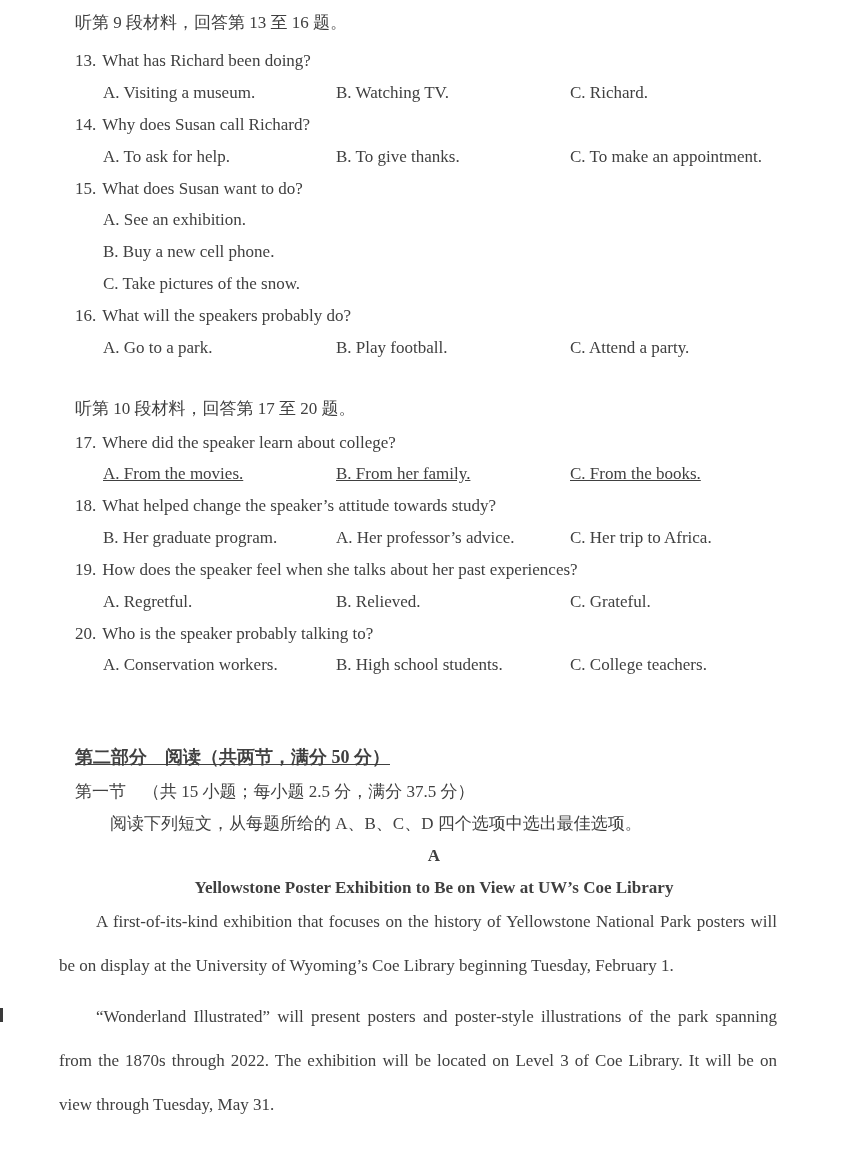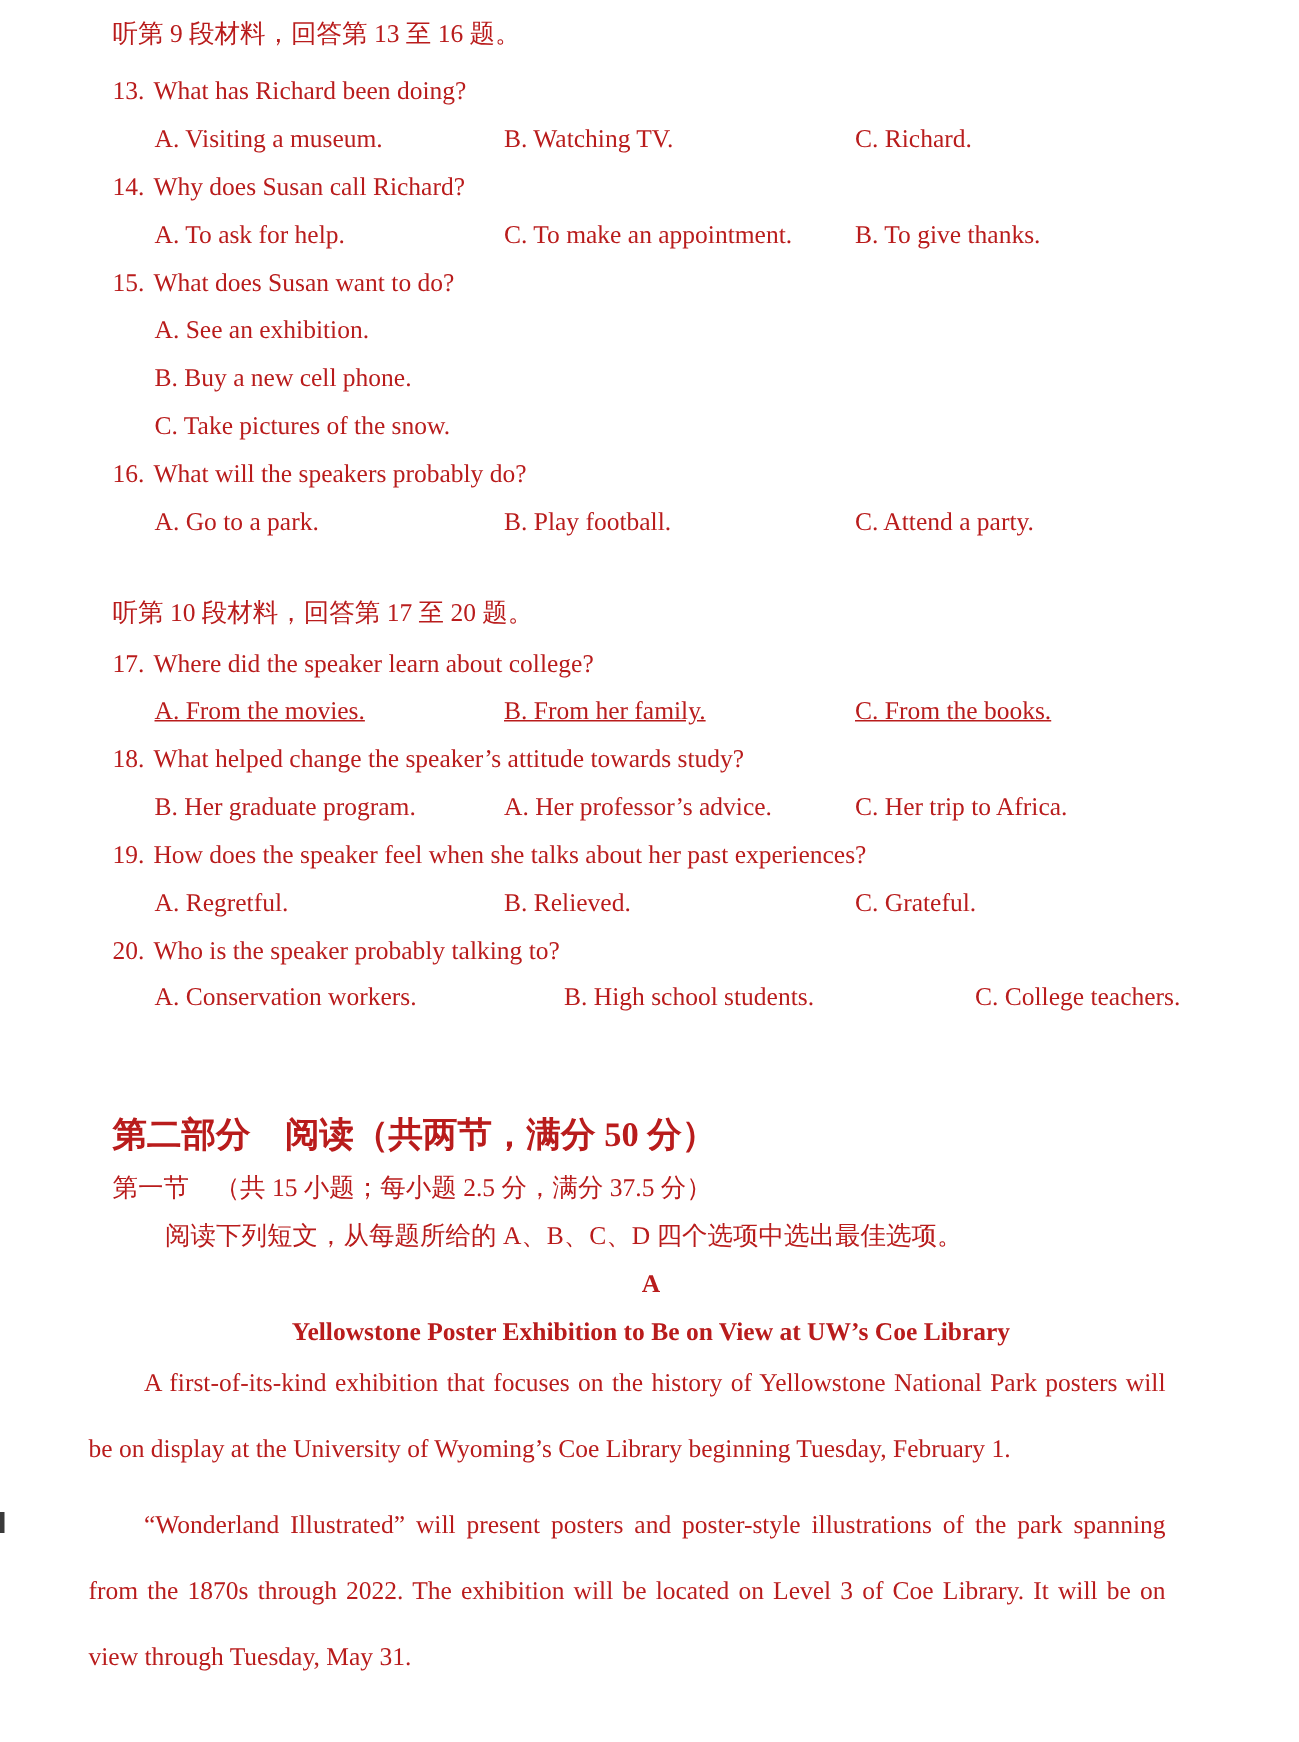--- a/index.html
+++ b/index.html
@@ -6,21 +6,21 @@
     margin: 0;
     padding: 0;
     background: #ffffff;
   }
   #page {
     position: relative;
     width: 866px;
     height: 1161px;
     background: #ffffff;
     font-family: "Liberation Serif", "DejaVu Serif", serif;
-    color: #b91c1c;
+    color: #404040;
     overflow: hidden;
   }
   .ln {
     position: absolute;
     white-space: nowrap;
     font-size: 17px;
     line-height: 22px;
   }
   .qnum { display: inline-block; margin-right: 6px; }
   .opt-row {
@@ -29,21 +29,22 @@
     width: 700px;
     display: grid;
     grid-template-columns: 233px 234px auto;
     font-size: 17px;
     line-height: 22px;
     white-space: nowrap;
   }
   .cn-header { font-size: 17px; }
   .part-header {
     font-weight: bold;
-    font-size: 23px;
+    font-size: 18px;
+    text-decoration: underline;
   }
   .centered {
     position: absolute;
     left: 75px;
     width: 718px;
     text-align: center;
     white-space: nowrap;
     font-size: 17px;
     line-height: 22px;
   }
@@ -89,22 +90,22 @@
     <span>A. Visiting a museum.</span>
     <span>B. Watching TV.</span>
     <span>C. Richard.</span>
   </div>
 
   <div class="ln" style="left:75px; top:114px;">
     <span class="qnum">14.</span><span>Why does Susan call Richard?</span>
   </div>
   <div class="opt-row" style="top:146px;">
     <span>A. To ask for help.</span>
+    <span>B. To give thanks.</span>
     <span>C. To make an appointment.</span>
-    <span>B. To give thanks.</span>
   </div>
 
   <div class="ln" style="left:75px; top:178px;">
     <span class="qnum">15.</span><span>What does Susan want to do?</span>
   </div>
   <div class="ln" style="left:103px; top:209px;">A. See an exhibition.</div>
   <div class="ln" style="left:103px; top:241px;">B. Buy a new cell phone.</div>
   <div class="ln" style="left:103px; top:273px;">C. Take pictures of the snow.</div>
 
   <div class="ln" style="left:75px; top:305px;">
@@ -141,21 +142,21 @@
   </div>
   <div class="opt-row" style="top:591px;">
     <span>A. Regretful.</span>
     <span>B. Relieved.</span>
     <span>C. Grateful.</span>
   </div>
 
   <div class="ln" style="left:75px; top:623px;">
     <span class="qnum">20.</span><span>Who is the speaker probably talking to?</span>
   </div>
-  <div class="opt-row" style="top:654px;gap:40px;">
+  <div class="opt-row" style="top:654px;">
     <span>A. Conservation workers.</span>
     <span>B. High school students.</span>
     <span>C. College teachers.</span>
   </div>
 
   <div class="ln part-header" style="left:75px; top:746px;">第二部分　阅读（共两节，满分 50 分）</div>
   <div class="ln cn-header" style="left:75px; top:781px;">第一节　（共 15 小题；每小题 2.5 分，满分 37.5 分）</div>
   <div class="ln cn-header" style="left:110px; top:813px;">阅读下列短文，从每题所给的 A、B、C、D 四个选项中选出最佳选项。</div>
 
   <div class="centered bold" style="top:845px;">A</div>

